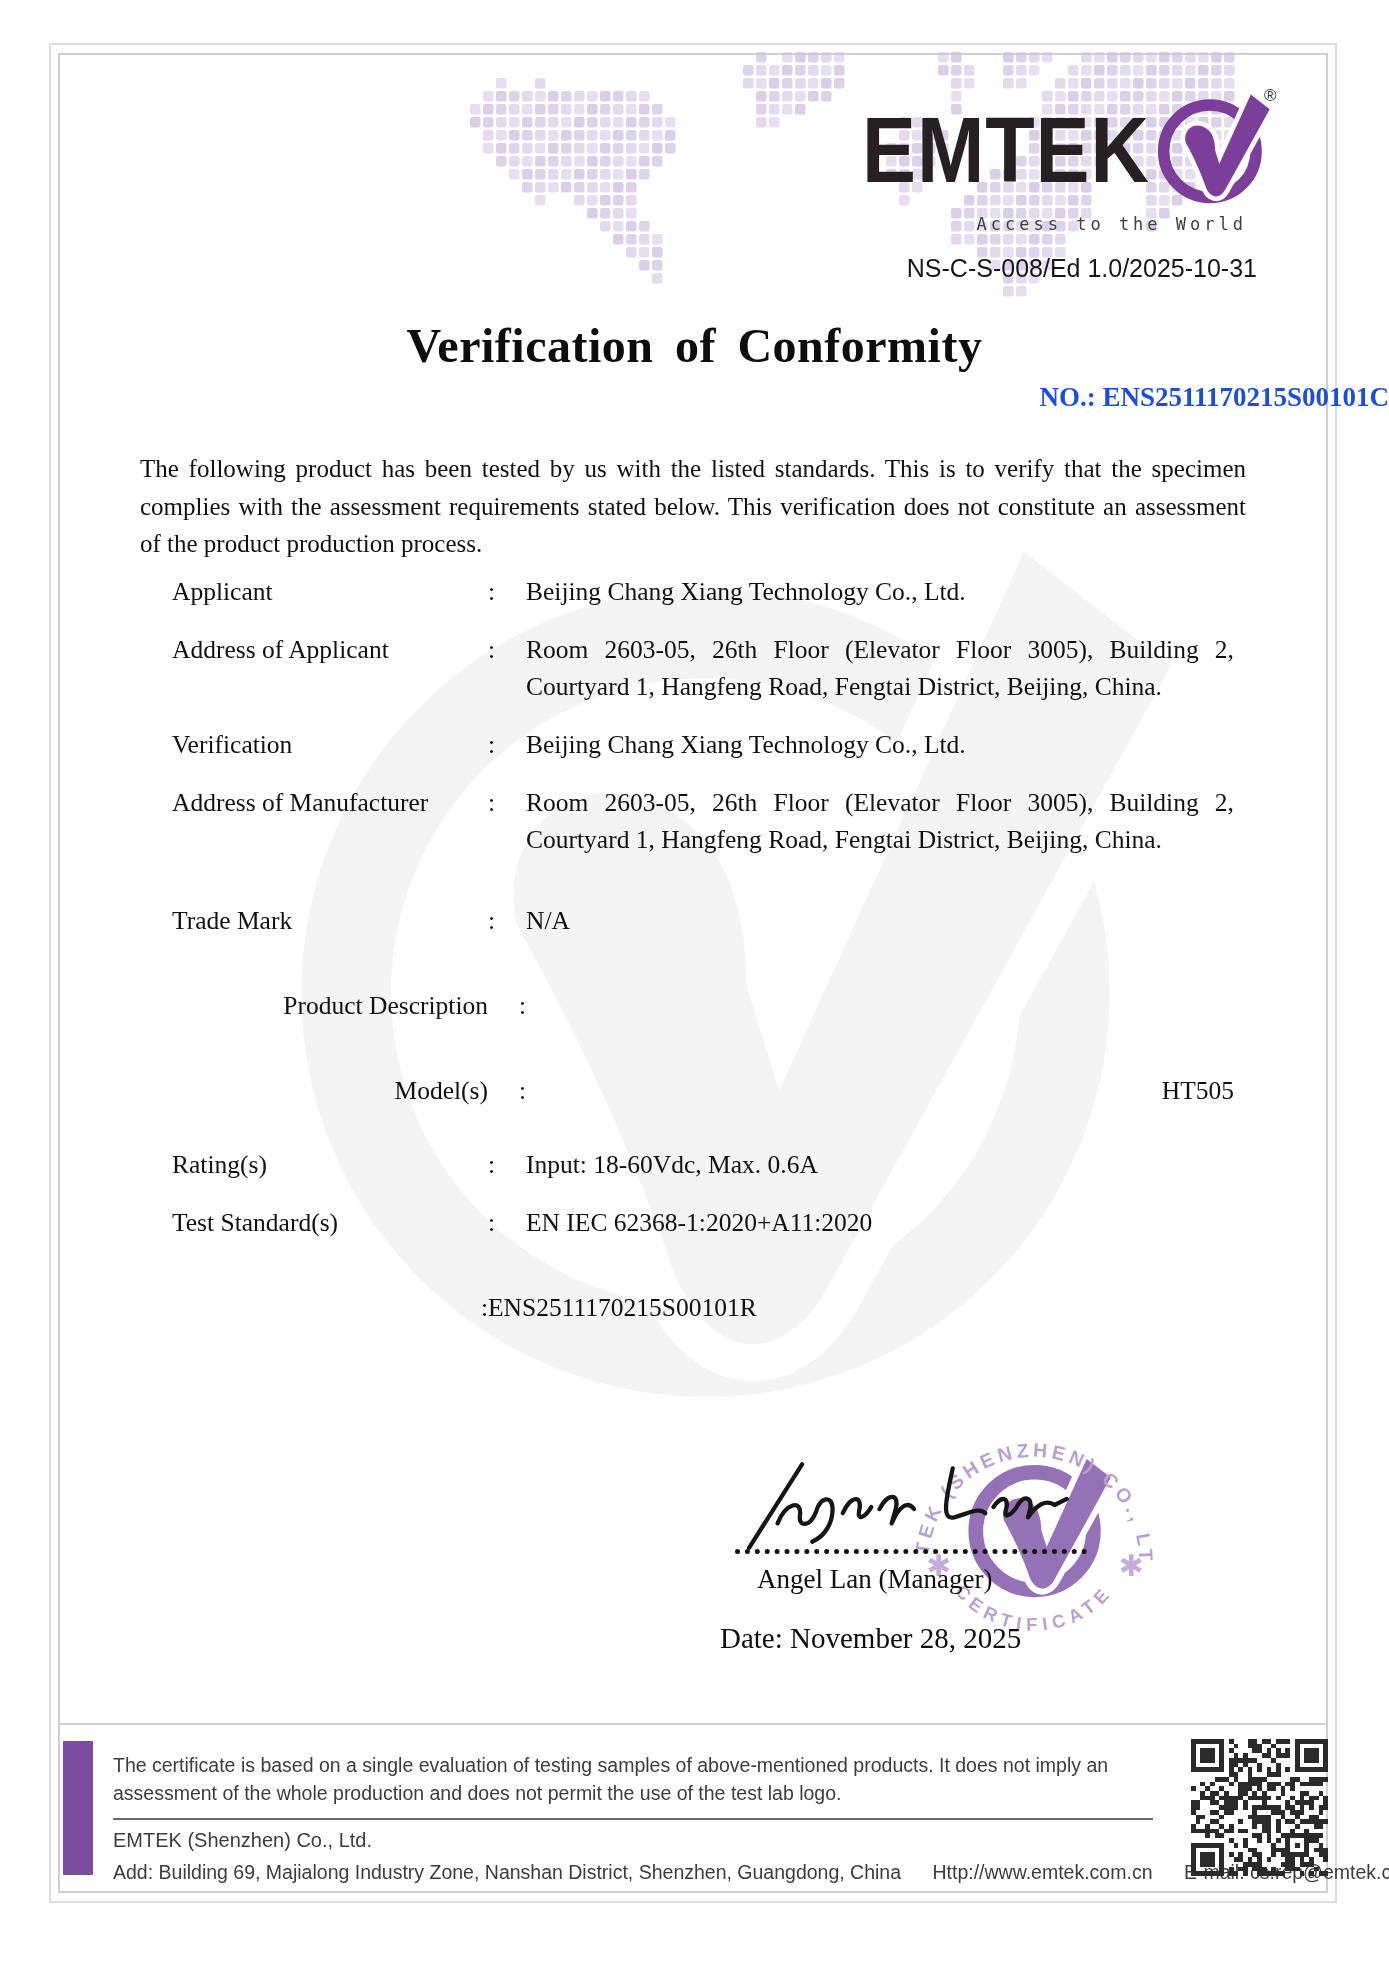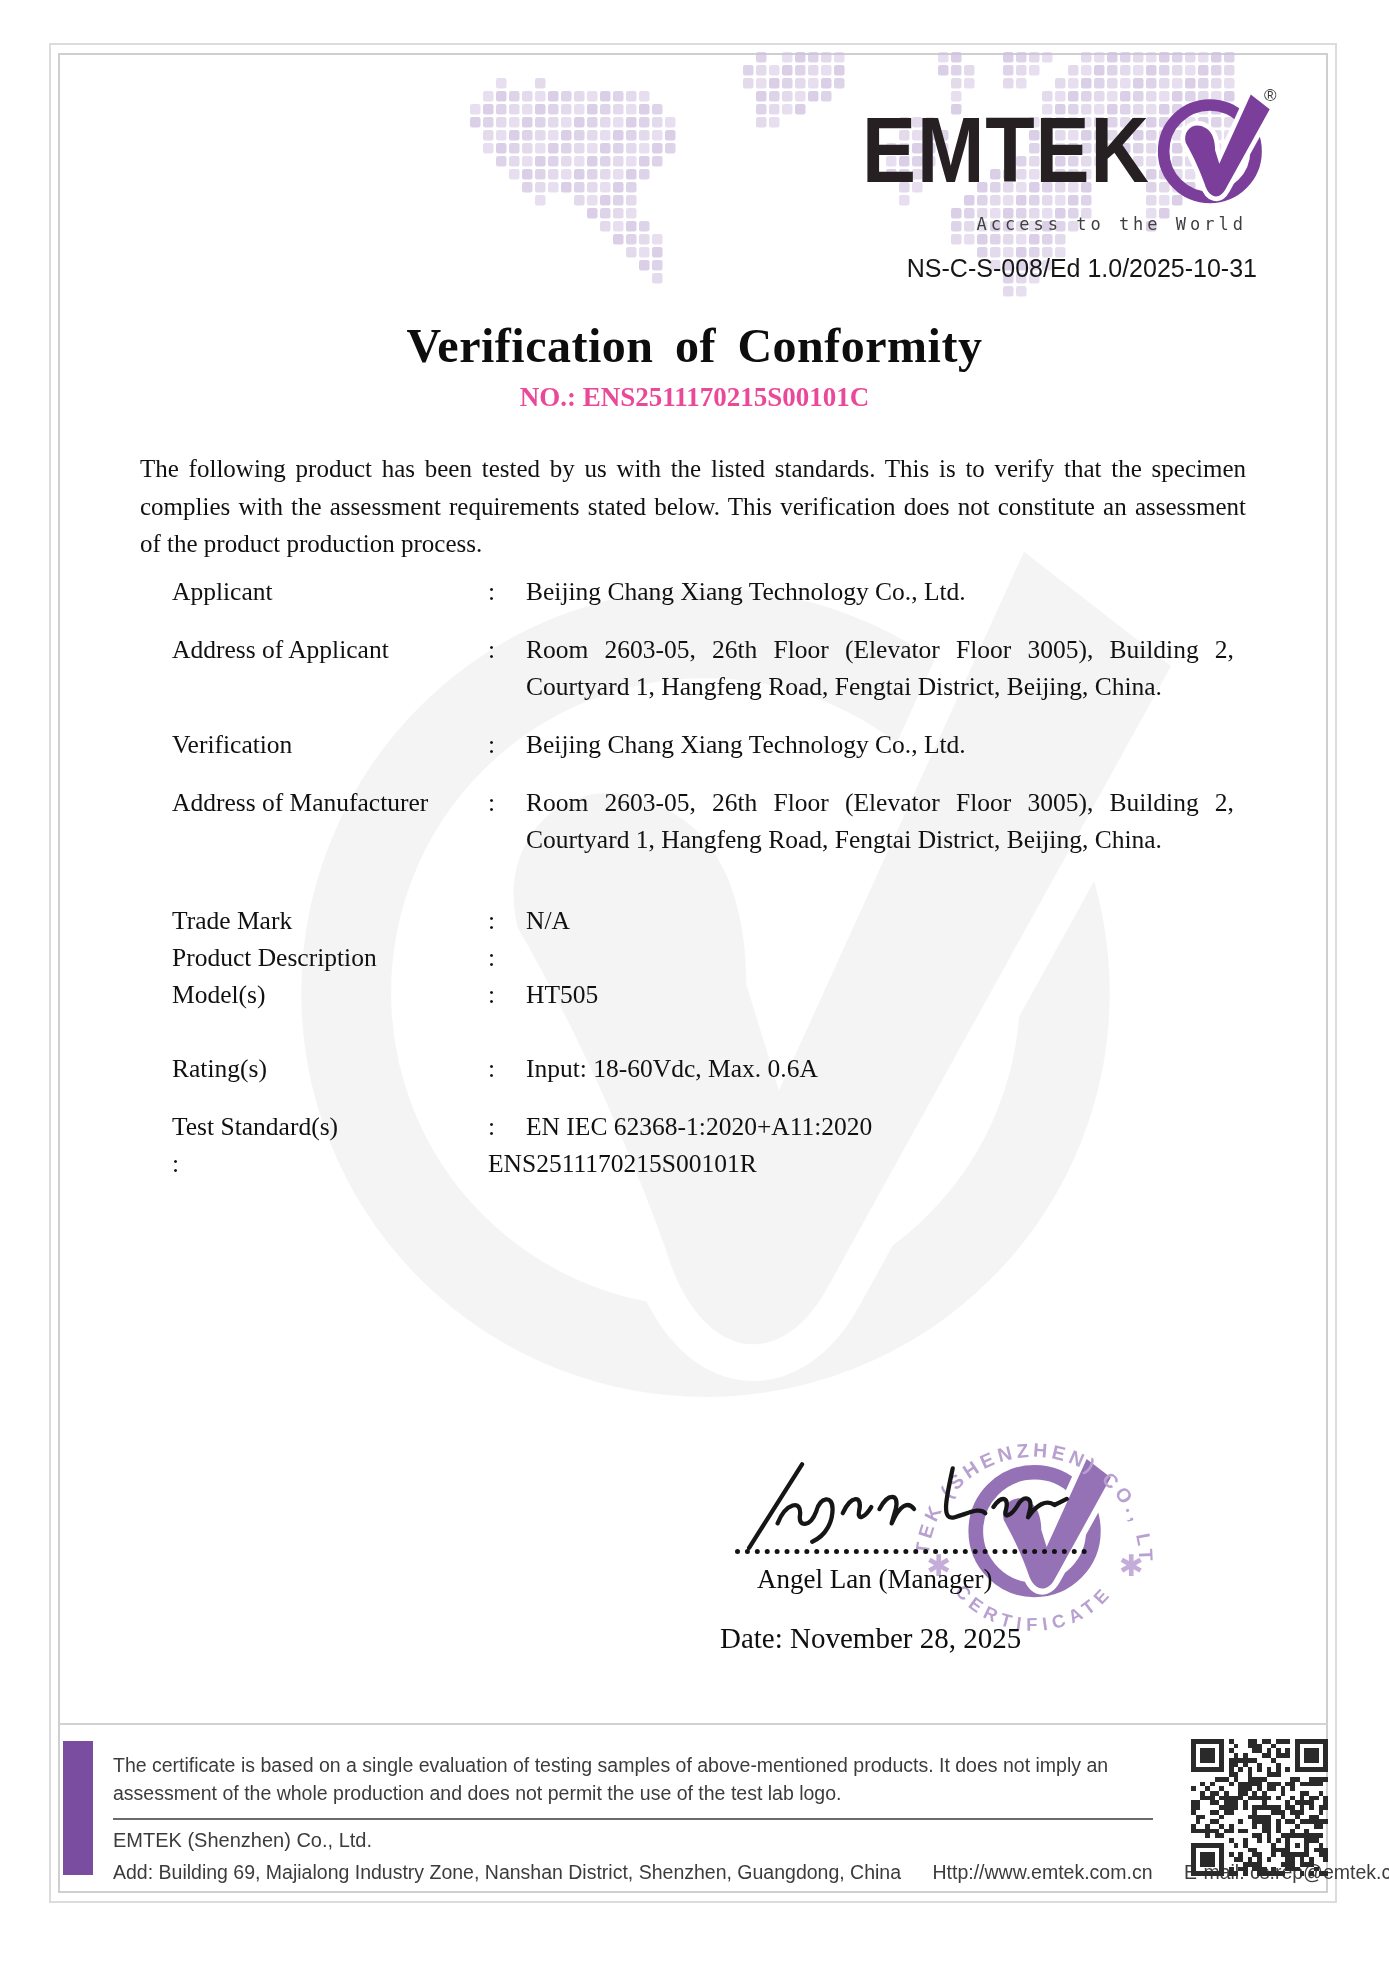--- a/index.html
+++ b/index.html
@@ -26,33 +26,33 @@
   .doc-ref{
     position:absolute;right:132px;top:254px;
     font-family:"Liberation Sans",sans-serif;font-size:25px;color:#161616;
   }
 
   .page-title{
     position:absolute;left:0;top:318px;width:1389px;text-align:center;
     font-weight:bold;font-size:48px;word-spacing:9px;color:#0d0d0d;letter-spacing:0.5px;
   }
   .cert-no{
-    position:absolute;left:0;top:382px;width:1389px;text-align:center;
-    font-weight:bold;font-size:27px;color:#ec4899;
+    position:absolute;left:0;top:382px;width:1389px;text-align:right;
+    font-weight:bold;font-size:27px;color:#1d4ed8;
   }
   .intro{
     position:absolute;left:140px;top:450px;width:1106px;
     font-size:25px;line-height:37.5px;text-align:justify;color:#111;
   }
 
   .fields{position:absolute;left:172px;top:573px;width:1062px;}
   .field-row{display:grid;grid-template-columns:316px 38px 1fr;font-size:25.5px;line-height:37px;color:#111;}
   .field-row .val.justify{text-align:justify;}
   .mt21{margin-top:21px;} .mt29{margin-top:21px;} .mt37{margin-top:37px;}
-  .mt44{margin-top:44px;} .mt48{}
+  .mt44{margin-top:44px;} .mt48{margin-top:48px;text-align:right;}
 
   .watermark{position:absolute;left:240px;top:470px;width:980px;height:980px;opacity:0.05;color:#444;pointer-events:none;}
 
   .stamp{position:absolute;left:908px;top:1402px;width:252px;height:252px;opacity:0.92;}
   .stamp text{font-family:"Liberation Sans",sans-serif;}
   .stamp .ring-text{font-size:17px;font-weight:bold;fill:#b29acd;letter-spacing:3.5px;}
   .stamp .cert-text{font-size:16px;font-weight:bold;fill:#b29acd;letter-spacing:5px;}
   .stamp .asterisk{font-size:26px;fill:#bfa7d6;}
 
   .signature-img{position:absolute;left:736px;top:1448px;width:352px;height:112px;}

